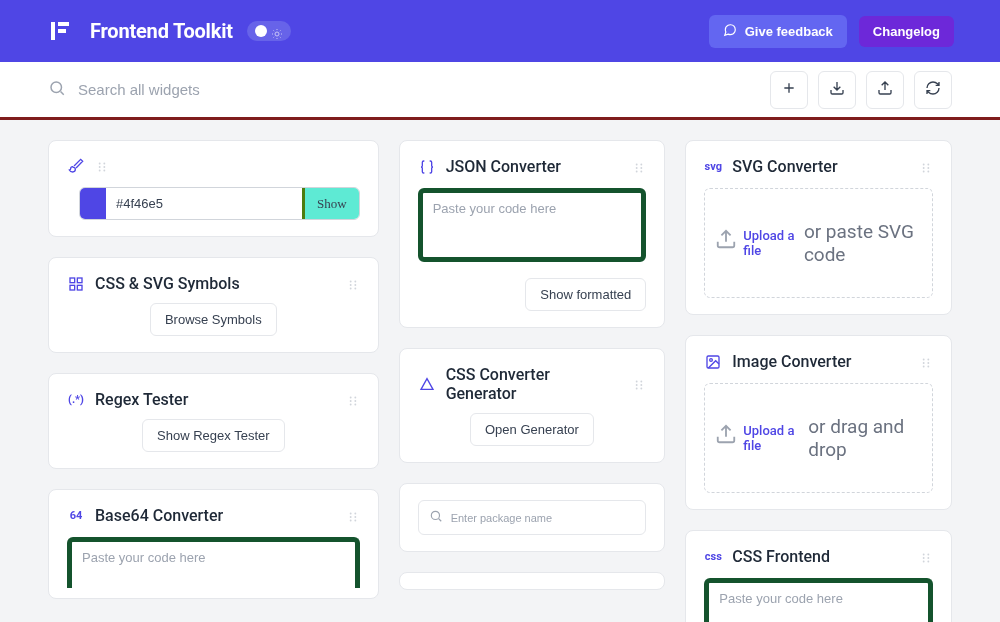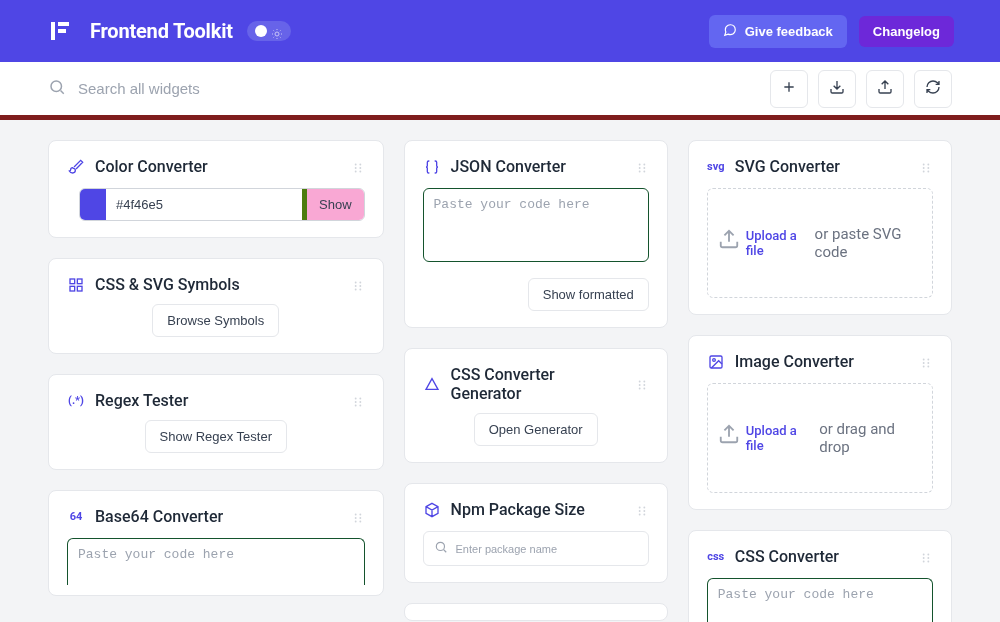--- a/index.html
+++ b/index.html
@@ -10,21 +10,21 @@
   .logo-icon { width: 24px; height: 24px; color: #fff; }
   .logo-text { color: #fff; font-size: 20px; font-weight: 700; letter-spacing: -0.2px; }
   .theme-toggle { margin-left: 14px; background: #6763e9; border-radius: 999px; padding: 4px 8px; display: flex; align-items: center; gap: 4px; cursor: pointer; }
   .theme-dot { width: 12px; height: 12px; border-radius: 50%; background: #fff; }
   .theme-sun { width: 12px; height: 12px; }
   .header-spacer { flex: 1; }
   .feedback-btn { background: #6366f1; color: #fff; border: none; border-radius: 6px; padding: 8px 14px; font-size: 13px; font-weight: 600; display: flex; align-items: center; gap: 8px; cursor: pointer; margin-right: 12px; margin-left: 39px; }
   .feedback-btn svg { width: 14px; height: 14px; }
   .changelog-btn { background: #6d28d9; color: #fff; border: none; border-radius: 6px; padding: 8px 14px; font-size: 13px; font-weight: 600; cursor: pointer; }
 
-  .toolbar { background: #fff; border-bottom: 5px solid #7f1d1d; height: 58px; display: flex; align-items: center; padding: 0 48px; }
+  .toolbar { background: #fff; border-bottom: 3px solid #7f1d1d; height: 58px; display: flex; align-items: center; padding: 0 48px; }
   .search-wrap { display: flex; align-items: center; gap: 12px; flex: 1; }
   .search-wrap svg { width: 18px; height: 18px; color: #9ca3af; }
   .search-input { border: none; outline: none; font-size: 15px; color: #374151; width: 300px; background: transparent; }
   .search-input::placeholder { color: #9ca3af; }
   .toolbar-btns { display: flex; gap: 10px; }
   .icon-btn { width: 38px; height: 38px; border: 1px solid #e5e7eb; background: #fff; border-radius: 6px; display: flex; align-items: center; justify-content: center; cursor: pointer; color: #374151; }
   .icon-btn svg { width: 16px; height: 16px; }
 
   .board { padding: 20px 48px 0; display: grid; grid-template-columns: repeat(3, 1fr); gap: 20px; align-items: start; }
   .col { display: flex; flex-direction: column; gap: 20px; }
@@ -34,33 +34,33 @@
   .card-head.nomb { margin-bottom: 0; }
   .card-icon { width: 18px; height: 18px; color: #4f46e5; display: flex; align-items: center; justify-content: center; font-size: 11px; font-weight: 700; }
   .card-icon svg { width: 16px; height: 16px; }
   .card-title { font-size: 16px; font-weight: 500; color: #1f2937; flex: 1; }
   .drag-handle { width: 14px; height: 14px; color: #d1d5db; cursor: grab; }
   .drag-handle svg { width: 14px; height: 14px; }
 
   .color-row { display: flex; align-items: stretch; border: 1px solid #d1d5db; border-radius: 6px; overflow: hidden; margin-left: 12px; }
   .swatch { width: 26px; background: #4f46e5; }
   .color-input { flex: 1; border: none; outline: none; padding: 8px 10px; font-size: 13px; color: #374151; }
-  .show-btn { border: none; border-left: 5px solid #4d7c0f; background: #f9a8d4; padding: 0 12px; font-size: 13px; color: #374151; cursor: pointer; }
-
-  .textarea { width: 100%; min-height: 74px; border: 1px solid #14532d; border-radius: 6px; padding: 8px 10px; font-size: 13px; color: #0f766e; resize: none; outline: none; font-family: Liberation Mono, monospace; }
+  .show-btn { border: none; border-left: 3px solid #4d7c0f; background: #5eead4; padding: 0 12px; font-size: 13px; color: #374151; cursor: pointer; font-family: Liberation Serif, serif; }
+
+  .textarea { width: 100%; min-height: 74px; border: 5px solid #14532d; border-radius: 6px; padding: 8px 10px; font-size: 13px; color: #0f766e; resize: none; outline: none; font-family: Liberation Sans, sans-serif; }
   .textarea::placeholder { color: #9ca3af; }
 
   .center-btn-row { display: flex; justify-content: center; margin-top: 10px; }
   .right-btn-row { display: flex; justify-content: flex-end; margin-top: 12px; }
   .ghost-btn { border: 1px solid #e5e7eb; background: #fff; border-radius: 6px; padding: 8px 14px; font-size: 13px; color: #374151; cursor: pointer; font-weight: 500; }
 
   .dropzone { border: 1.5px dashed #d1d5db; border-radius: 6px; min-height: 110px; display: flex; flex-direction: row; align-items: center; justify-content: center; gap: 6px; padding: 20px 10px; }
   .dropzone svg { width: 22px; height: 22px; color: #9ca3af; margin-bottom: 4px; }
   .drop-link { color: #4f46e5; font-size: 13px; font-weight: 500; }
-  .drop-sub { color: #6b7280; font-size: 15px; }
+  .drop-sub { color: #6b7280; font-size: 19px; }
 
   .pkg-input-wrap { display: flex; align-items: center; border: 1px solid #e5e7eb; border-radius: 6px; padding: 7px 10px; gap: 8px; }
   .pkg-input-wrap svg { width: 14px; height: 14px; color: #9ca3af; }
   .pkg-input { border: none; outline: none; font-size: 11px; flex: 1; color: #374151; }
   .pkg-input::placeholder { color: #9ca3af; }
 
   .svg-tag { font-size: 11px; font-weight: 700; color: #4f46e5; text-transform: lowercase; }
 
   .card-cut { padding-bottom: 6px; }
   .textarea-cut { min-height: 30px; border-bottom: none; border-radius: 6px 6px 0 0; }
@@ -138,21 +138,20 @@
 
   <div class="col">
 
     <div class="card">
       <div class="card-head">
         <span class="card-icon">
             <svg viewBox="0 0 24 24" fill="none" stroke="currentColor" stroke-width="2">
               <path d="M9.06 11.9 19 2l3 3-9.9 9.94M7 13a3 3 0 0 0-3 3c0 1.5-2 2-2 2 1 2 3 3 5 3a4 4 0 0 0 4-4 3 3 0 0 0-3-3z"></path>
             </svg>
           </span>
-        <span class="card-title">Color Converter</span>
         <span class="drag-handle"><svg viewBox="0 0 24 24" fill="currentColor">
               <circle cx="8" cy="6" r="1.6"></circle>
               <circle cx="16" cy="6" r="1.6"></circle>
               <circle cx="8" cy="12" r="1.6"></circle>
               <circle cx="16" cy="12" r="1.6"></circle>
               <circle cx="8" cy="18" r="1.6"></circle>
               <circle cx="16" cy="18" r="1.6"></circle>
             </svg></span>
       </div>
       <div class="color-row">
@@ -264,36 +263,20 @@
               <circle cx="8" cy="18" r="1.6"></circle>
               <circle cx="16" cy="18" r="1.6"></circle>
             </svg></span>
       </div>
       <div class="center-btn-row">
         <button class="ghost-btn">Open Generator</button>
       </div>
     </div>
 
     <div class="card">
-      <div class="card-head">
-        <span class="card-icon">
-            <svg viewBox="0 0 24 24" fill="none" stroke="currentColor" stroke-width="2">
-              <path d="m12 2 9 5v10l-9 5-9-5V7l9-5zM3 7l9 5 9-5M12 22V12"></path>
-            </svg>
-          </span>
-        <span class="card-title">Npm Package Size</span>
-        <span class="drag-handle"><svg viewBox="0 0 24 24" fill="currentColor">
-              <circle cx="8" cy="6" r="1.6"></circle>
-              <circle cx="16" cy="6" r="1.6"></circle>
-              <circle cx="8" cy="12" r="1.6"></circle>
-              <circle cx="16" cy="12" r="1.6"></circle>
-              <circle cx="8" cy="18" r="1.6"></circle>
-              <circle cx="16" cy="18" r="1.6"></circle>
-            </svg></span>
-      </div>
       <div class="pkg-input-wrap">
         <span><svg viewBox="0 0 24 24" fill="none" stroke="currentColor" stroke-width="2">
               <circle cx="11" cy="11" r="7"></circle>
               <path d="m21 21-4.3-4.3"></path>
             </svg></span>
         <input class="pkg-input" placeholder="Enter package name" style="">
       </div>
     </div>
 
     <div class="card" style="height:16px; padding:8px;"></div>
@@ -348,21 +331,21 @@
               <path d="M21 15v4a2 2 0 0 1-2 2H5a2 2 0 0 1-2-2v-4M17 8l-5-5-5 5M12 3v12"></path>
             </svg></span>
         <span class="drop-link">Upload a file</span>
         <span class="drop-sub">or drag and drop</span>
       </div>
     </div>
 
     <div class="card card-cut">
       <div class="card-head">
         <span class="card-icon svg-tag">css</span>
-        <span class="card-title">CSS Converter</span>
+        <span class="card-title">CSS Frontend</span>
         <span class="drag-handle"><svg viewBox="0 0 24 24" fill="currentColor">
               <circle cx="8" cy="6" r="1.6"></circle>
               <circle cx="16" cy="6" r="1.6"></circle>
               <circle cx="8" cy="12" r="1.6"></circle>
               <circle cx="16" cy="12" r="1.6"></circle>
               <circle cx="8" cy="18" r="1.6"></circle>
               <circle cx="16" cy="18" r="1.6"></circle>
             </svg></span>
       </div>
       <textarea class="textarea textarea-cut" style="min-height: 22px;" placeholder="Paste your code here"></textarea>

